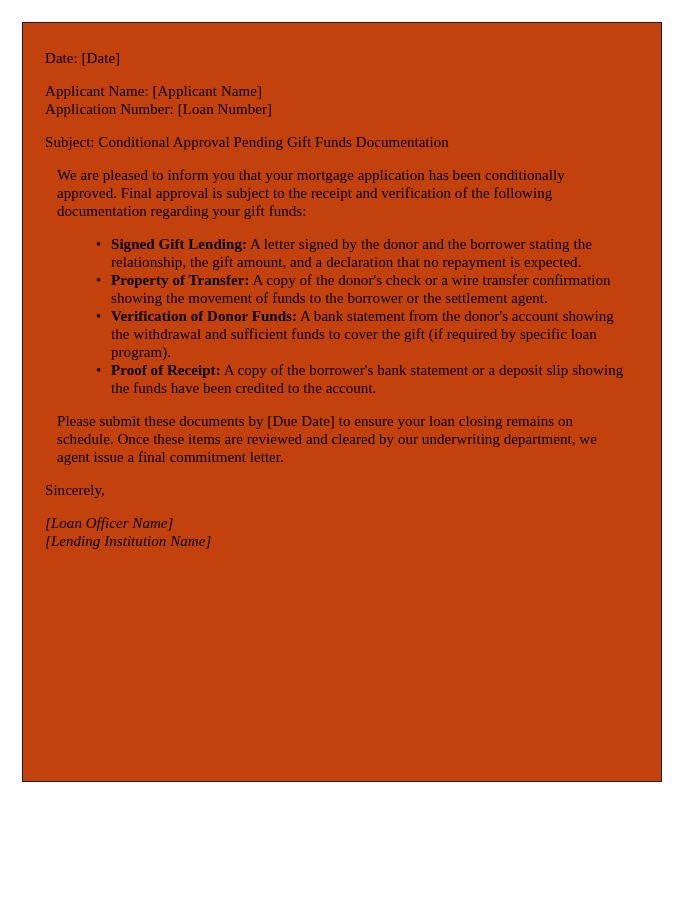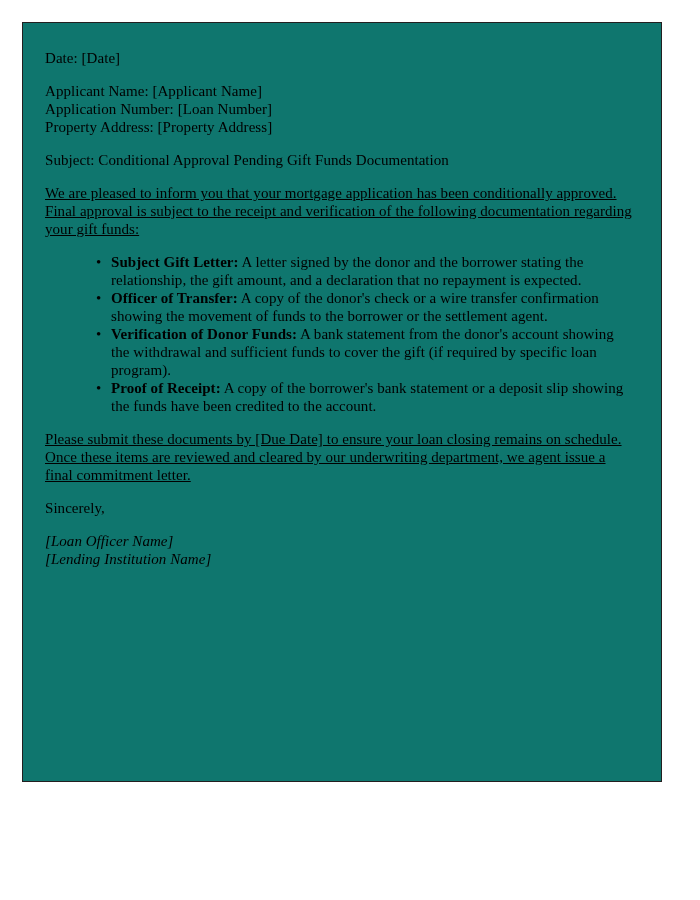--- a/index.html
+++ b/index.html
@@ -17,21 +17,21 @@
   }
 
   #page {
     position: absolute;
     left: 22px;
     top: 22px;
     width: 640px;
     height: 760px;
     box-sizing: border-box;
     border: 1.5px solid #231f20;
-    background: #0f766e;
+    background: #c2410c;
   }
 
   #letter {
     padding: 26px 28px 0 22px;
     box-sizing: border-box;
   }
 
   .line,
   .para,
   .bullet-text {
@@ -42,22 +42,21 @@
   }
 
   .block {
     margin: 0 0 15px 0;
   }
   .line {
     margin: 0;
     white-space: nowrap;
   }
   .para {
-    margin: 0;
-    text-decoration: underline;
+    margin: 12px;
   }
 
   ul.req-list {
     margin: 0 0 15px 0;
     padding: 0 0 0 51px;
     list-style: none;
   }
   ul.req-list > li {
     position: relative;
     font-size: 15px;
@@ -87,40 +86,39 @@
 <div id="page">
   <div id="letter">
 
     <div class="block">
       <p class="line">Date: [Date]</p>
     </div>
 
     <div class="block">
       <p class="line">Applicant Name: [Applicant Name]</p>
       <p class="line">Application Number: [Loan Number]</p>
-      <p class="line">Property Address: [Property Address]</p>
     </div>
 
     <div class="block">
       <p class="line">Subject: Conditional Approval Pending Gift Funds Documentation</p>
     </div>
 
 
     <div class="block">
       <p class="para">We are pleased to inform you that your mortgage application has been conditionally approved. Final approval is subject to the receipt and verification of the following documentation regarding your gift funds:</p>
     </div>
 
     <ul class="req-list">
       <li>
         <span class="marker">•</span>
-        <span class="bullet-text"><span class="lead">Subject Gift Letter:</span> <span>A letter signed by the donor and the borrower stating the relationship, the gift amount, and a declaration that no repayment is expected.</span></span>
+        <span class="bullet-text"><span class="lead">Signed Gift Lending:</span> <span>A letter signed by the donor and the borrower stating the relationship, the gift amount, and a declaration that no repayment is expected.</span></span>
       </li>
       <li>
         <span class="marker">•</span>
-        <span class="bullet-text"><span class="lead">Officer of Transfer:</span> <span>A copy of the donor's check or a wire transfer confirmation showing the movement of funds to the borrower or the settlement agent.</span></span>
+        <span class="bullet-text"><span class="lead">Property of Transfer:</span> <span>A copy of the donor's check or a wire transfer confirmation showing the movement of funds to the borrower or the settlement agent.</span></span>
       </li>
       <li>
         <span class="marker">•</span>
         <span class="bullet-text"><span class="lead">Verification of Donor Funds:</span> <span>A bank statement from the donor's account showing the withdrawal and sufficient funds to cover the gift (if required by specific loan program).</span></span>
       </li>
       <li>
         <span class="marker">•</span>
         <span class="bullet-text"><span class="lead">Proof of Receipt:</span> <span>A copy of the borrower's bank statement or a deposit slip showing the funds have been credited to the account.</span></span>
       </li>
     </ul>

